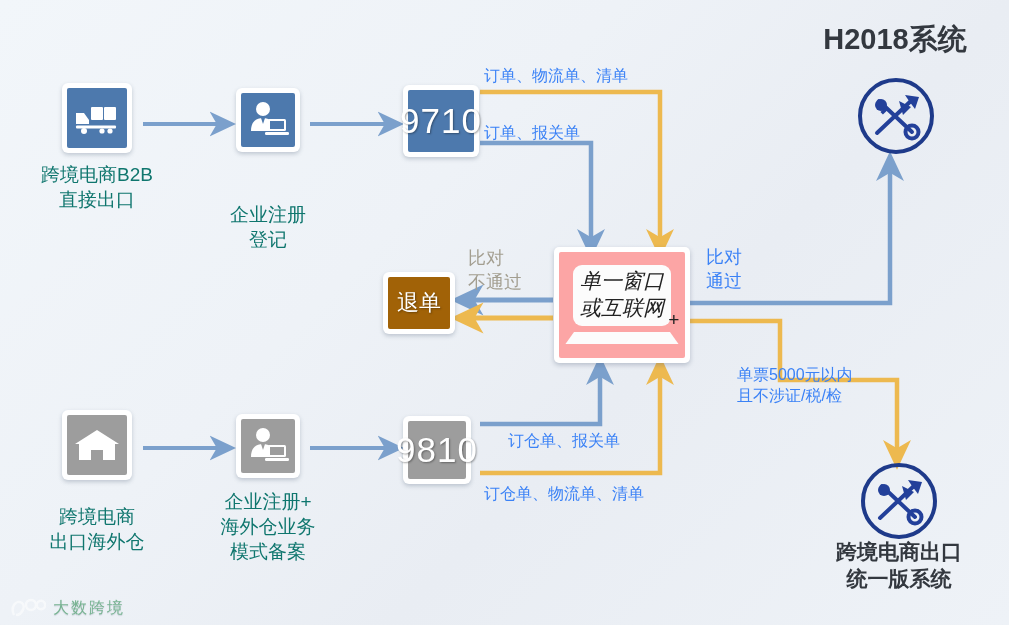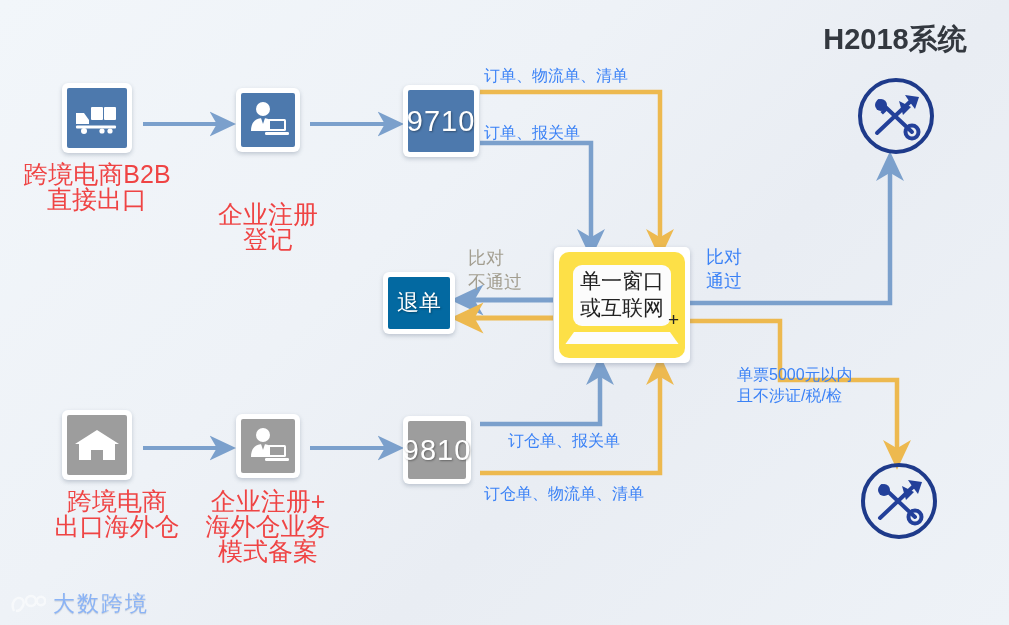--- a/index.html
+++ b/index.html
@@ -15,40 +15,40 @@
   
   .tile{
     position:absolute;border-radius:6px;background:#fff;
     box-shadow:0 2px 4px rgba(80,95,120,.30);
     padding:5px;box-sizing:border-box;
   }
   .tile-inner{width:100%;height:100%;border-radius:2px;display:flex;align-items:center;justify-content:center;}
   .tile.blue .tile-inner{background:#4d79ad;}
   .tile.gray .tile-inner{background:#9d9d9d;}
   .tile.code{
-    color:#ffffff;font-size:29px;letter-spacing:1px;
+    color:#ffffff;font-size:35px;letter-spacing:1px;
     text-shadow:1px 1px 2px rgba(0,0,0,.35);
   }
-  .tile.red .tile-inner{background:#0369a1;}
+  .tile.red .tile-inner{background:#a16207;}
   .tile.red .tile-inner span{color:#fff;font-size:22px;text-shadow:1px 1px 2px rgba(0,0,0,.35);}
 
   .caption{
-    position:absolute;text-align:center;color:#ef4444;
-    font-size:25px;line-height:25px;white-space:pre-line;
+    position:absolute;text-align:center;color:#0f766e;
+    font-size:19px;line-height:25px;white-space:pre-line;
   }
   .caption.bold{font-weight:bold;color:#33383f;}
 
   
   .center-box{
     position:absolute;border-radius:5px;background:#fff;padding:5px;box-sizing:border-box;
     box-shadow:0 2px 5px rgba(80,95,120,.33);
   }
   .center-inner{
-    width:100%;height:100%;background:#fde047;position:relative;border-radius:10px;
-    display:flex;align-items:center;justify-content:center;
+    width:100%;height:100%;background:#fca5a5;position:relative;border-radius:2px;
+    display:flex;align-items:center;justify-content:center;font-style:italic;
   }
   .laptop-screen{
     position:absolute;left:11%;top:12%;width:78%;height:58%;
     background:#fcfcfc;border-radius:9px;
   }
   .laptop-base{
     position:absolute;left:5%;bottom:13%;width:90%;height:12%;
     background:#fcfcfc;
     clip-path:polygon(8% 0,92% 0,100% 100%,0 100%);
   }
@@ -69,21 +69,21 @@
   }
   .elabel.gray{color:#a39e90;font-size:18px;line-height:24px;font-weight:500;}
   .elabel.c{text-align:left;}
 
   
   .emblem{position:absolute;}
   .wm{
     position:absolute;left:10px;bottom:6px;display:flex;align-items:center;
     gap:7px;opacity:.55;
   }
-  .wm-text{color:#3b82f6;font-size:22px;letter-spacing:2px;text-shadow:0 1px 1px rgba(160,170,185,.9);}
+  .wm-text{color:#15803d;font-size:16px;letter-spacing:2px;text-shadow:0 1px 1px rgba(160,170,185,.9);}
 </style>
 </head>
 <body>
 
 <div id="canvas">
 
   <svg class="layer" viewBox="0 0 1009 625">
     <defs>
       <marker id="abx" markerWidth="7" markerHeight="7" refX="3.1" refY="3.5" orient="auto" markerUnits="strokeWidth">
         <path d="M0,0.4 L6.6,3.5 L0,6.6 L1.8,3.5 Z" fill="#7ba0cc"></path>
@@ -162,21 +162,21 @@
   </div>
 
   <div class="tile gray" style="left:62px;top:410px;width:70px;height:70px;">
     <div class="tile-inner">
       <svg width="46" height="36" viewBox="0 0 46 36">
         <path d="M23 3 L45 17 L41 17 L41 33 L5 33 L5 17 L1 17 Z" fill="#fff"></path>
         <rect x="17" y="23" width="12" height="10" fill="#9d9d9d"></rect>
       </svg>
     </div>
   </div>
-  <div class="caption" style="left:0px;top:489px;width:194px;padding-left:20px;">跨境电商
+  <div class="caption" style="left:0px;top:504px;width:194px;">跨境电商
 出口海外仓</div>
 
   <div class="tile gray" style="left:236px;top:414px;width:64px;height:64px;">
     <div class="tile-inner">
       <svg width="42" height="40" viewBox="0 0 42 40">
         <circle cx="16" cy="9" r="7" fill="#fff"></circle>
         <path d="M4 31 C4 21 10 18 16 18 C22 18 28 21 28 31 Z" fill="#fff"></path>
         <path d="M14 18 L16 24 L18 18 Z" fill="#9d9d9d"></path>
         <rect x="21" y="19" width="18" height="12" rx="1.5" fill="#fff"></rect>
         <rect x="23" y="21" width="14" height="8" fill="#9d9d9d"></rect>
@@ -236,20 +236,22 @@
         <line x1="24" y1="26" x2="57" y2="57"></line>
       </g>
       <g fill="#23409a">
         <circle cx="26" cy="30" r="6"></circle>
         <circle cx="57" cy="57" r="6.5" fill="none" stroke="#23409a" stroke-width="4"></circle>
         <path d="M50 20 L64 22 L60 34 L54 26 Z"></path>
         <path d="M44 26 L56 32 L48 40 Z"></path>
       </g>
     </svg>
   </div>
+  <div class="caption bold" style="left:799px;top:538px;width:200px;font-size:21px;line-height:27px;">跨境电商出口
+统一版系统</div>
 
   <div class="elabel" style="left:484px;top:65px;">订单、物流单、清单</div>
   <div class="elabel" style="left:484px;top:122px;">订单、报关单</div>
   <div class="elabel" style="left:508px;top:430px;">订仓单、报关单</div>
   <div class="elabel" style="left:484px;top:483px;">订仓单、物流单、清单</div>
 
   <div class="elabel gray c" style="left:468px;top:246px;width:84px;">比对
 不通过</div>
   <div class="elabel c" style="left:706px;top:245px;width:62px;font-size:18px;line-height:24px;">比对
 通过</div>

